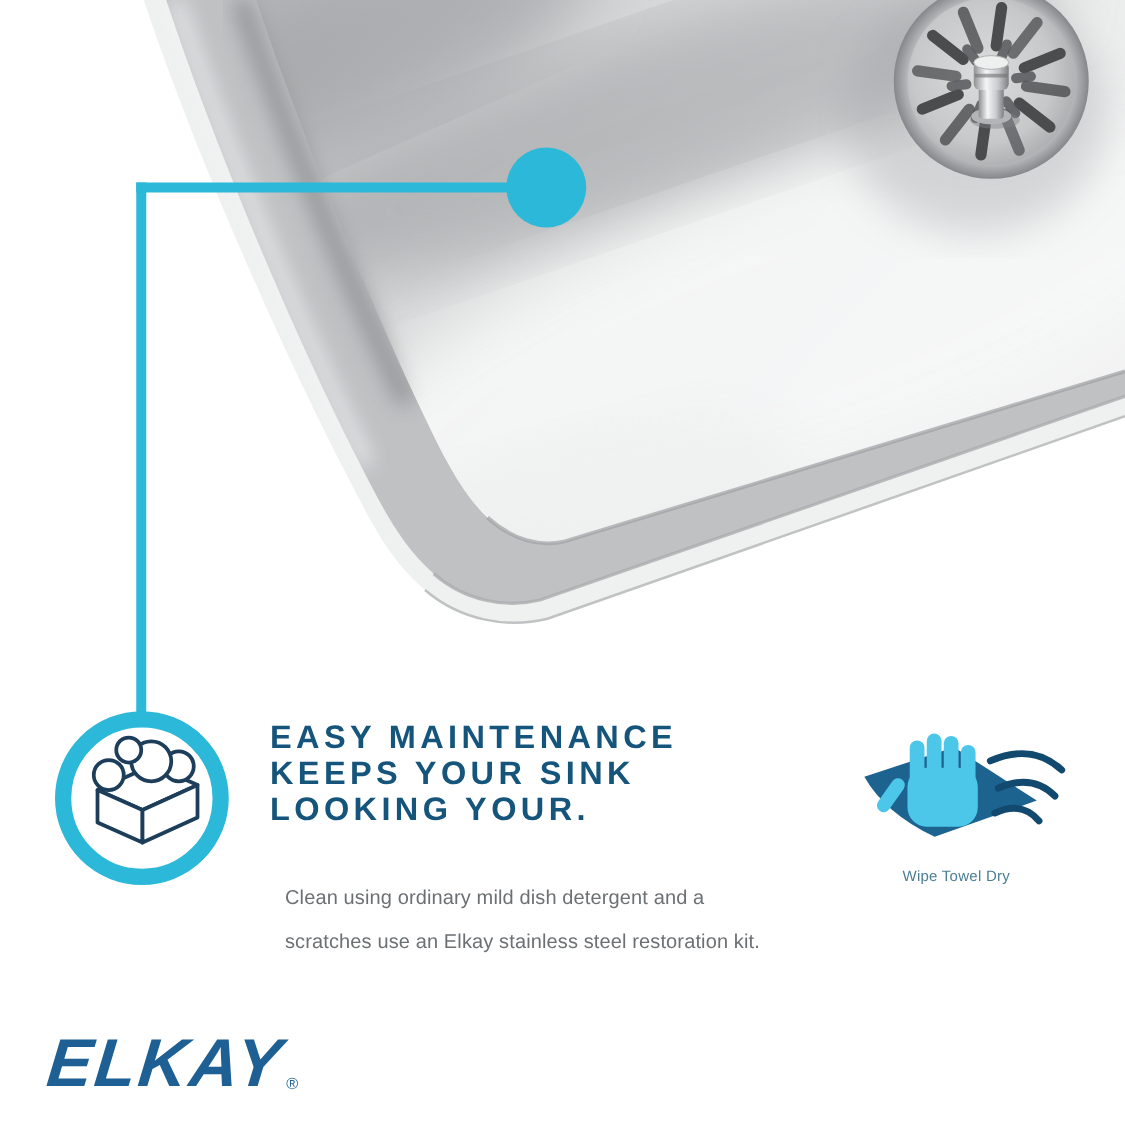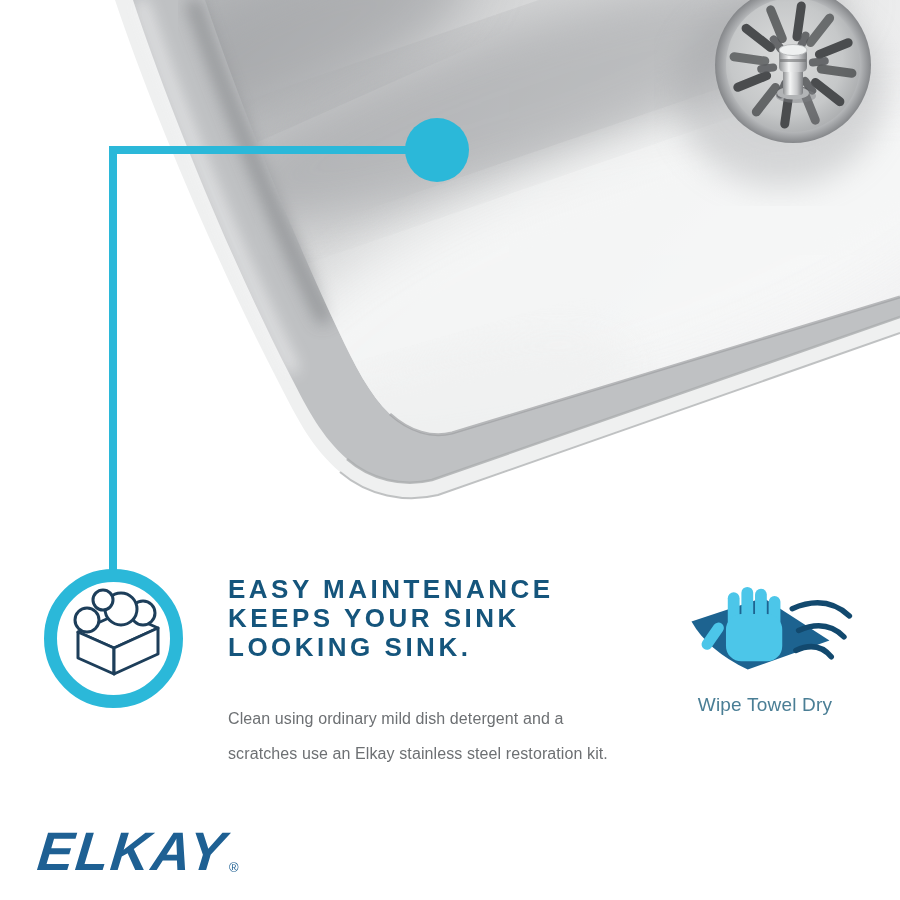--- a/index.html
+++ b/index.html
@@ -14,32 +14,32 @@
   .callout-vline{position:absolute;left:109px;top:146px;width:8px;height:429px;background:#2bb8d9;z-index:5;}
   .callout-dot{position:absolute;left:405px;top:118px;width:64px;height:64px;border-radius:50%;background:#2bb8d9;z-index:5;}
   
   .soap-ring{
     position:absolute;left:44px;top:569px;width:139px;height:139px;box-sizing:border-box;
     border:13px solid #2bb8d9;border-radius:50%;background:#fff;z-index:6;
   }
   .soap-ring svg{position:absolute;left:0;top:0;width:113px;height:113px;}
   
   .headline{
-    position:absolute;left:228px;top:575px;z-index:6;
+    position:absolute;left:216px;top:575px;z-index:6;
     color:#15557c;font-size:26px;font-weight:bold;letter-spacing:3.5px;line-height:29px;
   }
   .bodycopy{
     position:absolute;left:228px;top:701px;z-index:6;
     color:#6d7073;font-size:16px;line-height:35px;letter-spacing:0.1px;
   }
   
   .towel-icon{position:absolute;left:660px;top:576px;width:210px;height:118px;z-index:6;}
   .towel-label{
     position:absolute;left:655px;top:694px;width:220px;text-align:center;z-index:6;
-    color:#4a7e95;font-size:19px;letter-spacing:0.2px;
+    color:#4a7e95;font-size:12px;letter-spacing:0.2px;
   }
   
   .brand{position:absolute;left:38px;top:824px;z-index:6;color:#1e6093;}
   .brand .word{
     display:inline-block;font-size:54px;font-weight:bold;font-style:italic;
     letter-spacing:2px;transform:skewX(-6deg);line-height:1;
   }
   .brand .reg{display:inline-block;font-size:13px;vertical-align:baseline;margin-left:2px;position:relative;top:2px;}
 </style>
 </head>
@@ -164,21 +164,21 @@
         <circle cx="86" cy="31" r="12"></circle>
         <circle cx="64" cy="27" r="16"></circle>
         <circle cx="46" cy="18" r="10"></circle>
       </g>
     </svg>
   </div>
 
   <div class="headline">
     <div>EASY MAINTENANCE</div>
     <div>KEEPS YOUR SINK</div>
-    <div>LOOKING SINK.</div>
+    <div>LOOKING YOUR.</div>
   </div>
 
   <div class="bodycopy">
     <div>Clean using ordinary mild dish detergent and a</div>
     <div>scratches use an Elkay stainless steel restoration kit.</div>
   </div>
 
   <svg class="towel-icon" viewBox="0 0 210 130" xmlns="http://www.w3.org/2000/svg">
     <path d="M 24 50 L 103 24 L 176 71 L 86 103 Q 42 82 24 50 Z" fill="#1d6390"></path>
     <g fill="#4cc6e9">

